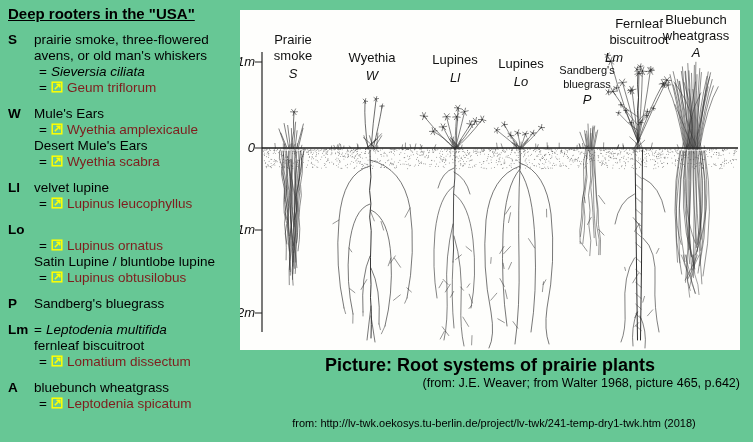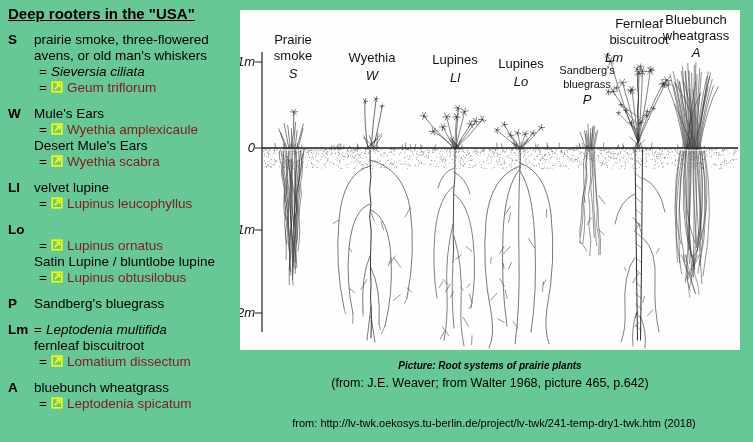--- a/index.html
+++ b/index.html
@@ -26,22 +26,22 @@
   
   .picture{position:absolute;left:240px;top:10px;width:500px;height:340px;
     background:#fefefc;}
   svg text{font-family:"Liberation Sans",sans-serif;fill:#111;}
   .cl{font-size:13px;text-anchor:middle;}
   .cl.sm{font-size:11px;}
   .cl.it{font-style:italic;}
   .ax{font-size:13px;font-style:italic;text-anchor:end;}
   
   .caption{position:absolute;left:240px;top:356px;width:500px;text-align:center;}
-  .caption .t{font-weight:bold;font-size:10px;line-height:19px;font-style:italic;}
-  .caption .s{font-size:12.5px;line-height:16px;}
+  .caption .t{font-weight:bold;font-size:18px;line-height:19px;}
+  .caption .s{font-size:12.5px;line-height:16px;text-align:right;}
   .footer{position:absolute;left:238px;top:415px;width:512px;
     text-align:center;font-size:11px;line-height:16px;}
 </style>
 </head>
 <body>
 
 <div id="stage">
 
   <div class="sidebar">
     <div class="title">Deep rooters in the "USA"</div>

